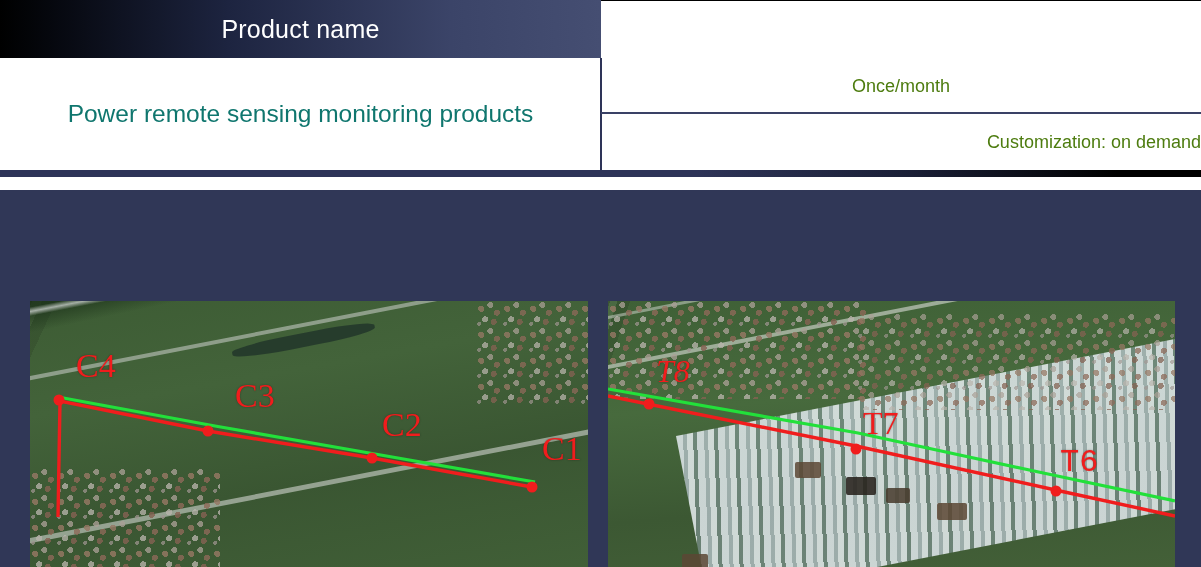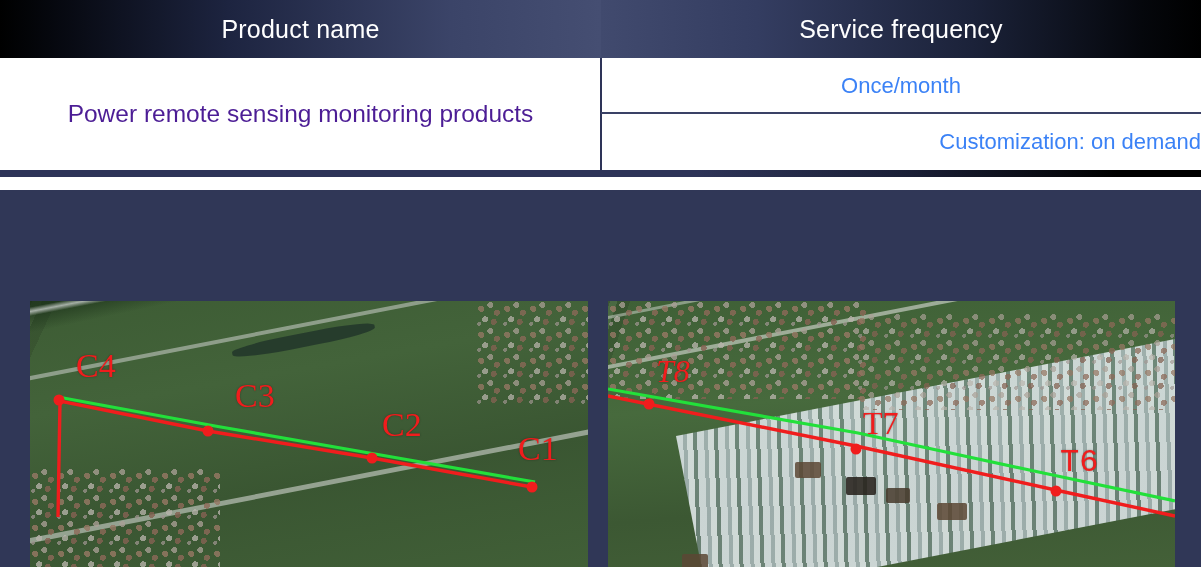--- a/index.html
+++ b/index.html
@@ -15,27 +15,27 @@
   .th-left{left:0;width:601px;
     background:linear-gradient(to right,#000000 0%,#05070d 8%,#1d2440 38%,#3b4468 75%,#454e72 100%);}
   .th-right{left:601px;width:600px;
     background:linear-gradient(to right,#414a6e 0%,#343d61 26%,#1b2239 62%,#05070c 90%,#000000 100%);}
   .th-cell span{color:#ffffff;font-size:25px;letter-spacing:.2px;}
 
   .tbody{position:absolute;left:0;top:58px;width:1201px;height:112px;background:#ffffff;}
 
   .td-left{position:absolute;left:0;top:0;width:601px;height:112px;
     display:flex;align-items:center;justify-content:center;background:#ffffff;}
-  .td-left span{color:#4c1d95;font-size:24.5px;}
+  .td-left span{color:#0f766e;font-size:24.5px;}
 
   .td-right-1,.td-right-2{position:absolute;left:601px;width:600px;height:56px;
     display:flex;align-items:center;justify-content:center;background:#ffffff;}
   .td-right-1{top:0;}
   .td-right-2{top:56px;justify-content:flex-end;}
-  .td-right-1 span,.td-right-2 span{color:#3b82f6;font-size:22px;}
+  .td-right-1 span,.td-right-2 span{color:#4d7c0f;font-size:18px;}
 
   
   .v-div{position:absolute;left:600px;top:58px;width:2px;height:112px;background:#2e3458;}
   .h-div-right{position:absolute;left:601px;top:112px;width:600px;height:2px;background:#3a4166;}
   .bottom-bar{position:absolute;left:0;top:170px;width:1201px;height:7px;
     background:linear-gradient(to right,#2e3458 0%,#2e3458 58%,#1a1f36 76%,#000000 93%,#000000 100%);}
   .top-hair{position:absolute;left:0;top:0;width:1201px;height:1px;background:#000000;}
 
   
   .panel{position:absolute;left:0;top:190px;width:1201px;height:377px;background:#303757;}
@@ -122,23 +122,20 @@
 <div class="page">
 
   <div class="spec-table">
 
     <div class="top-hair"></div>
 
     <div class="thead">
       <div class="th-cell th-left">
         <span>Product name</span>
       </div>
-      <div class="th-cell th-right">
-        <span>Service frequency</span>
-      </div>
     </div>
 
     <div class="tbody">
       <div class="td-left">
         <span>Power remote sensing monitoring products</span>
       </div>
       <div class="td-right-1">
         <span>Once/month</span>
       </div>
       <div class="td-right-2">
@@ -173,21 +170,21 @@
         <polyline points="28,216 30,100 178,130 342,157 502,186" fill="none" stroke="#f01d1d" stroke-width="3.4"></polyline>
         <circle cx="29" cy="99" r="5.5" fill="#f01d1d"></circle>
         <circle cx="178" cy="130" r="5.5" fill="#f01d1d"></circle>
         <circle cx="342" cy="157" r="5.5" fill="#f01d1d"></circle>
         <circle cx="502" cy="186" r="5.5" fill="#f01d1d"></circle>
       </svg>
 
       <div class="lbl" style="left:46px;top:48px;">C4</div>
       <div class="lbl" style="left:205px;top:78px;">C3</div>
       <div class="lbl" style="left:352px;top:107px;">C2</div>
-      <div class="lbl" style="left:488px;top:131px;">C1</div>
+      <div class="lbl" style="left:512px;top:131px;">C1</div>
     </div>
 
     <div class="img-frame img-right">
       <div class="sat">
         <div class="sat-base rfield"></div>
         <div class="ghouse"></div>
         <div class="gh-plot" style="left:33%;top:56%;width:26px;height:16px;"></div>
         <div class="gh-plot" style="left:42%;top:61%;width:30px;height:18px;background:rgba(40,34,28,.88);"></div>
         <div class="gh-plot" style="left:49%;top:65%;width:24px;height:15px;background:rgba(70,58,44,.85);"></div>
         <div class="gh-plot" style="left:58%;top:70%;width:30px;height:17px;"></div>

